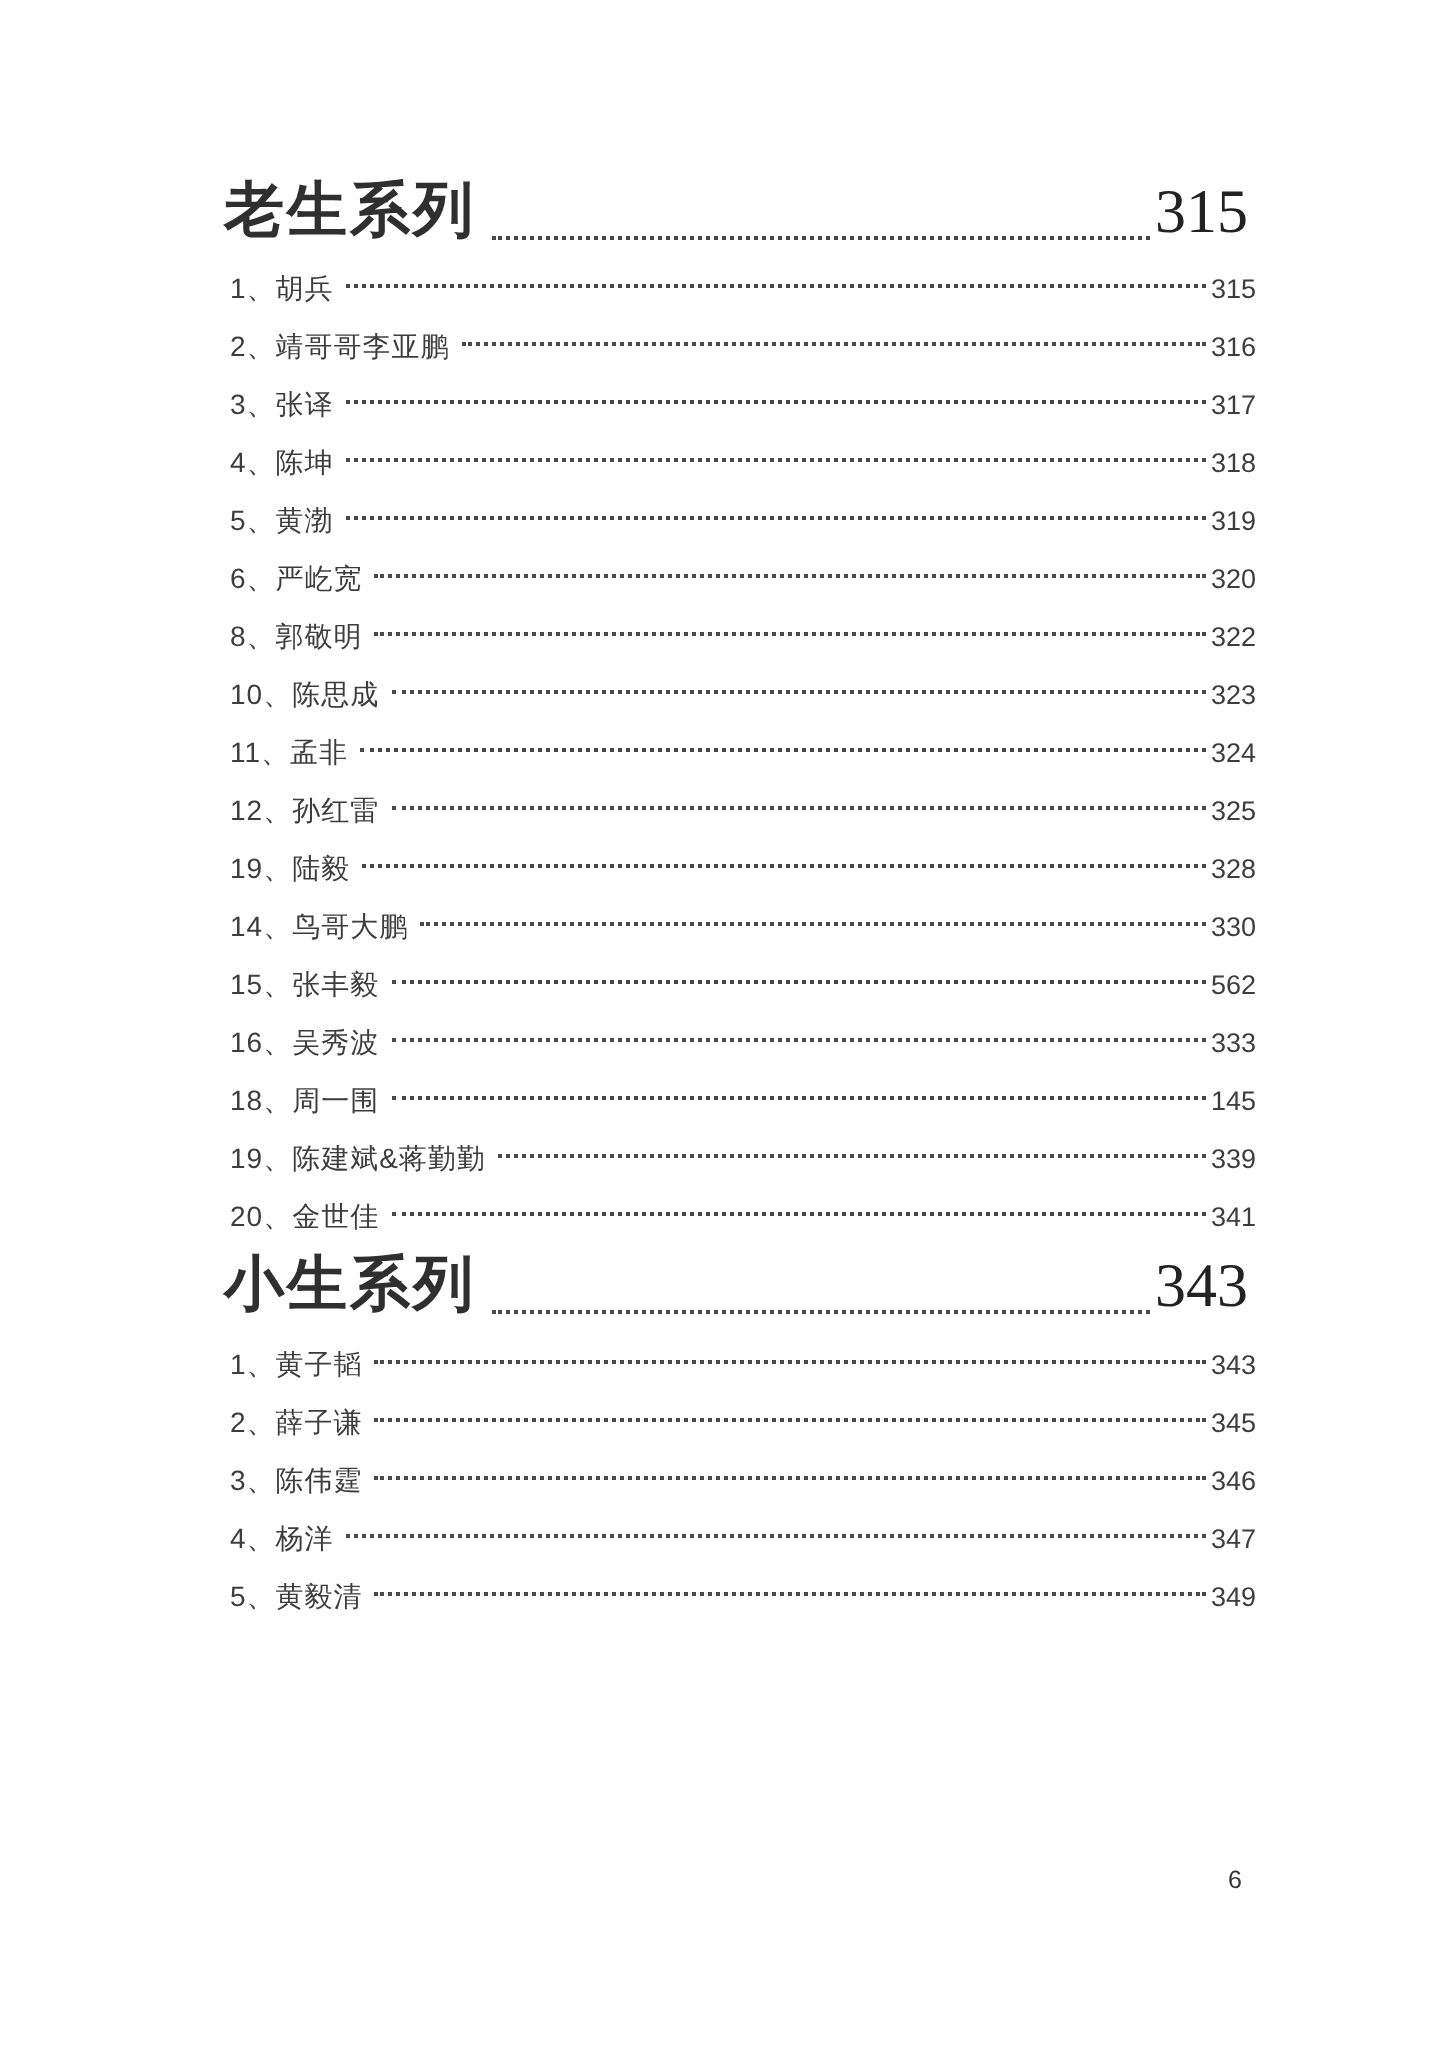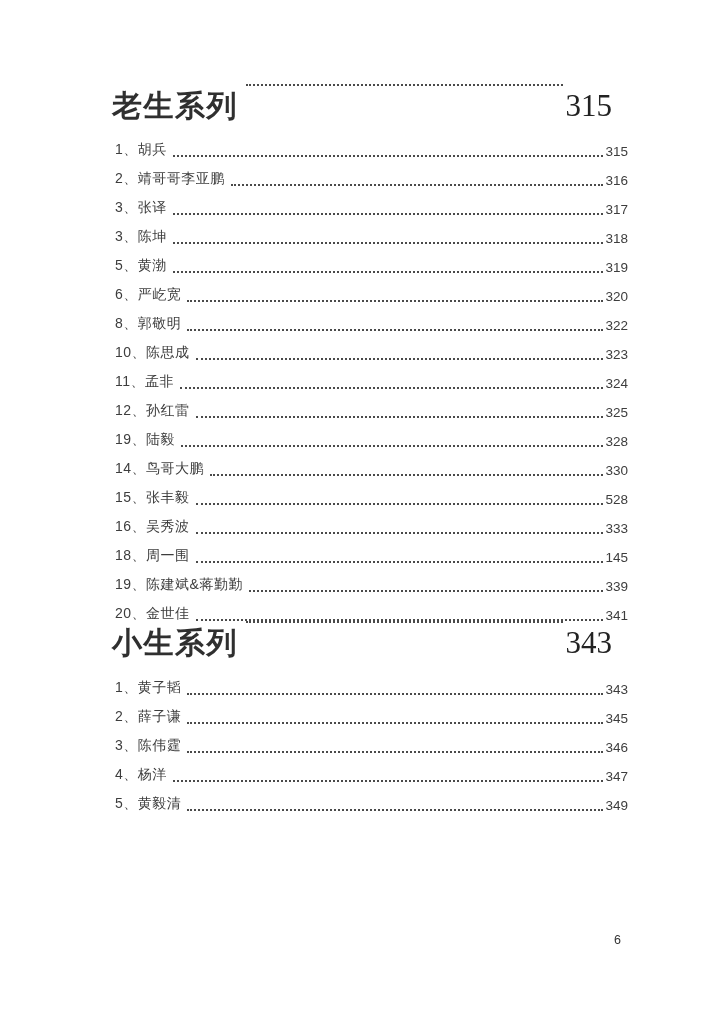--- a/index.html
+++ b/index.html
@@ -13,22 +13,22 @@
     width: 723px;
     height: 1024px;
     background: #ffffff;
     overflow: hidden;
     box-sizing: border-box;
     padding: 88px 95px 0 112px;
   }
   .toc-section { margin: 0; }
   .sec-head {
     display: flex;
-    align-items: flex-start;
-    margin: 0 16px 6px 0;
+    align-items: flex-end;
+    margin: 0 4px 6px 0;
     cursor: pointer;
   }
   .sec-title {
     font-size: 30px;
     font-weight: 600;
     color: #2f2f2f;
     letter-spacing: 1.5px;
     white-space: nowrap;
     line-height: 36px;
   }
@@ -36,21 +36,21 @@
     font-family: "Liberation Serif", serif;
     font-size: 31px;
     font-weight: 400;
     color: #222222;
     white-space: nowrap;
     line-height: 36px;
   }
   .entries { margin: 0 0 2px 3px; }
   .entry-row {
     display: flex;
-    align-items: flex-end;
+    align-items: center;
     height: 29px;
     cursor: pointer;
   }
   .entry-label {
     font-size: 14px;
     color: #3d3d3d;
     white-space: nowrap;
     letter-spacing: 0.5px;
   }
   .entry-page {
@@ -104,21 +104,21 @@
     <span class="entry-page">316</span>
   </div>
 
   <div class="entry-row">
     <span class="entry-label">3、张译</span>
     <span class="leader"></span>
     <span class="entry-page">317</span>
   </div>
 
   <div class="entry-row">
-    <span class="entry-label">3、陈坤</span>
+    <span class="entry-label">4、陈坤</span>
     <span class="leader"></span>
     <span class="entry-page">318</span>
   </div>
 
   <div class="entry-row">
     <span class="entry-label">5、黄渤</span>
     <span class="leader"></span>
     <span class="entry-page">319</span>
   </div>
 
@@ -162,21 +162,21 @@
 
   <div class="entry-row">
     <span class="entry-label">14、鸟哥大鹏</span>
     <span class="leader"></span>
     <span class="entry-page">330</span>
   </div>
 
   <div class="entry-row">
     <span class="entry-label">15、张丰毅</span>
     <span class="leader"></span>
-    <span class="entry-page">528</span>
+    <span class="entry-page">562</span>
   </div>
 
   <div class="entry-row">
     <span class="entry-label">16、吴秀波</span>
     <span class="leader"></span>
     <span class="entry-page">333</span>
   </div>
 
 
   <div class="entry-row">

